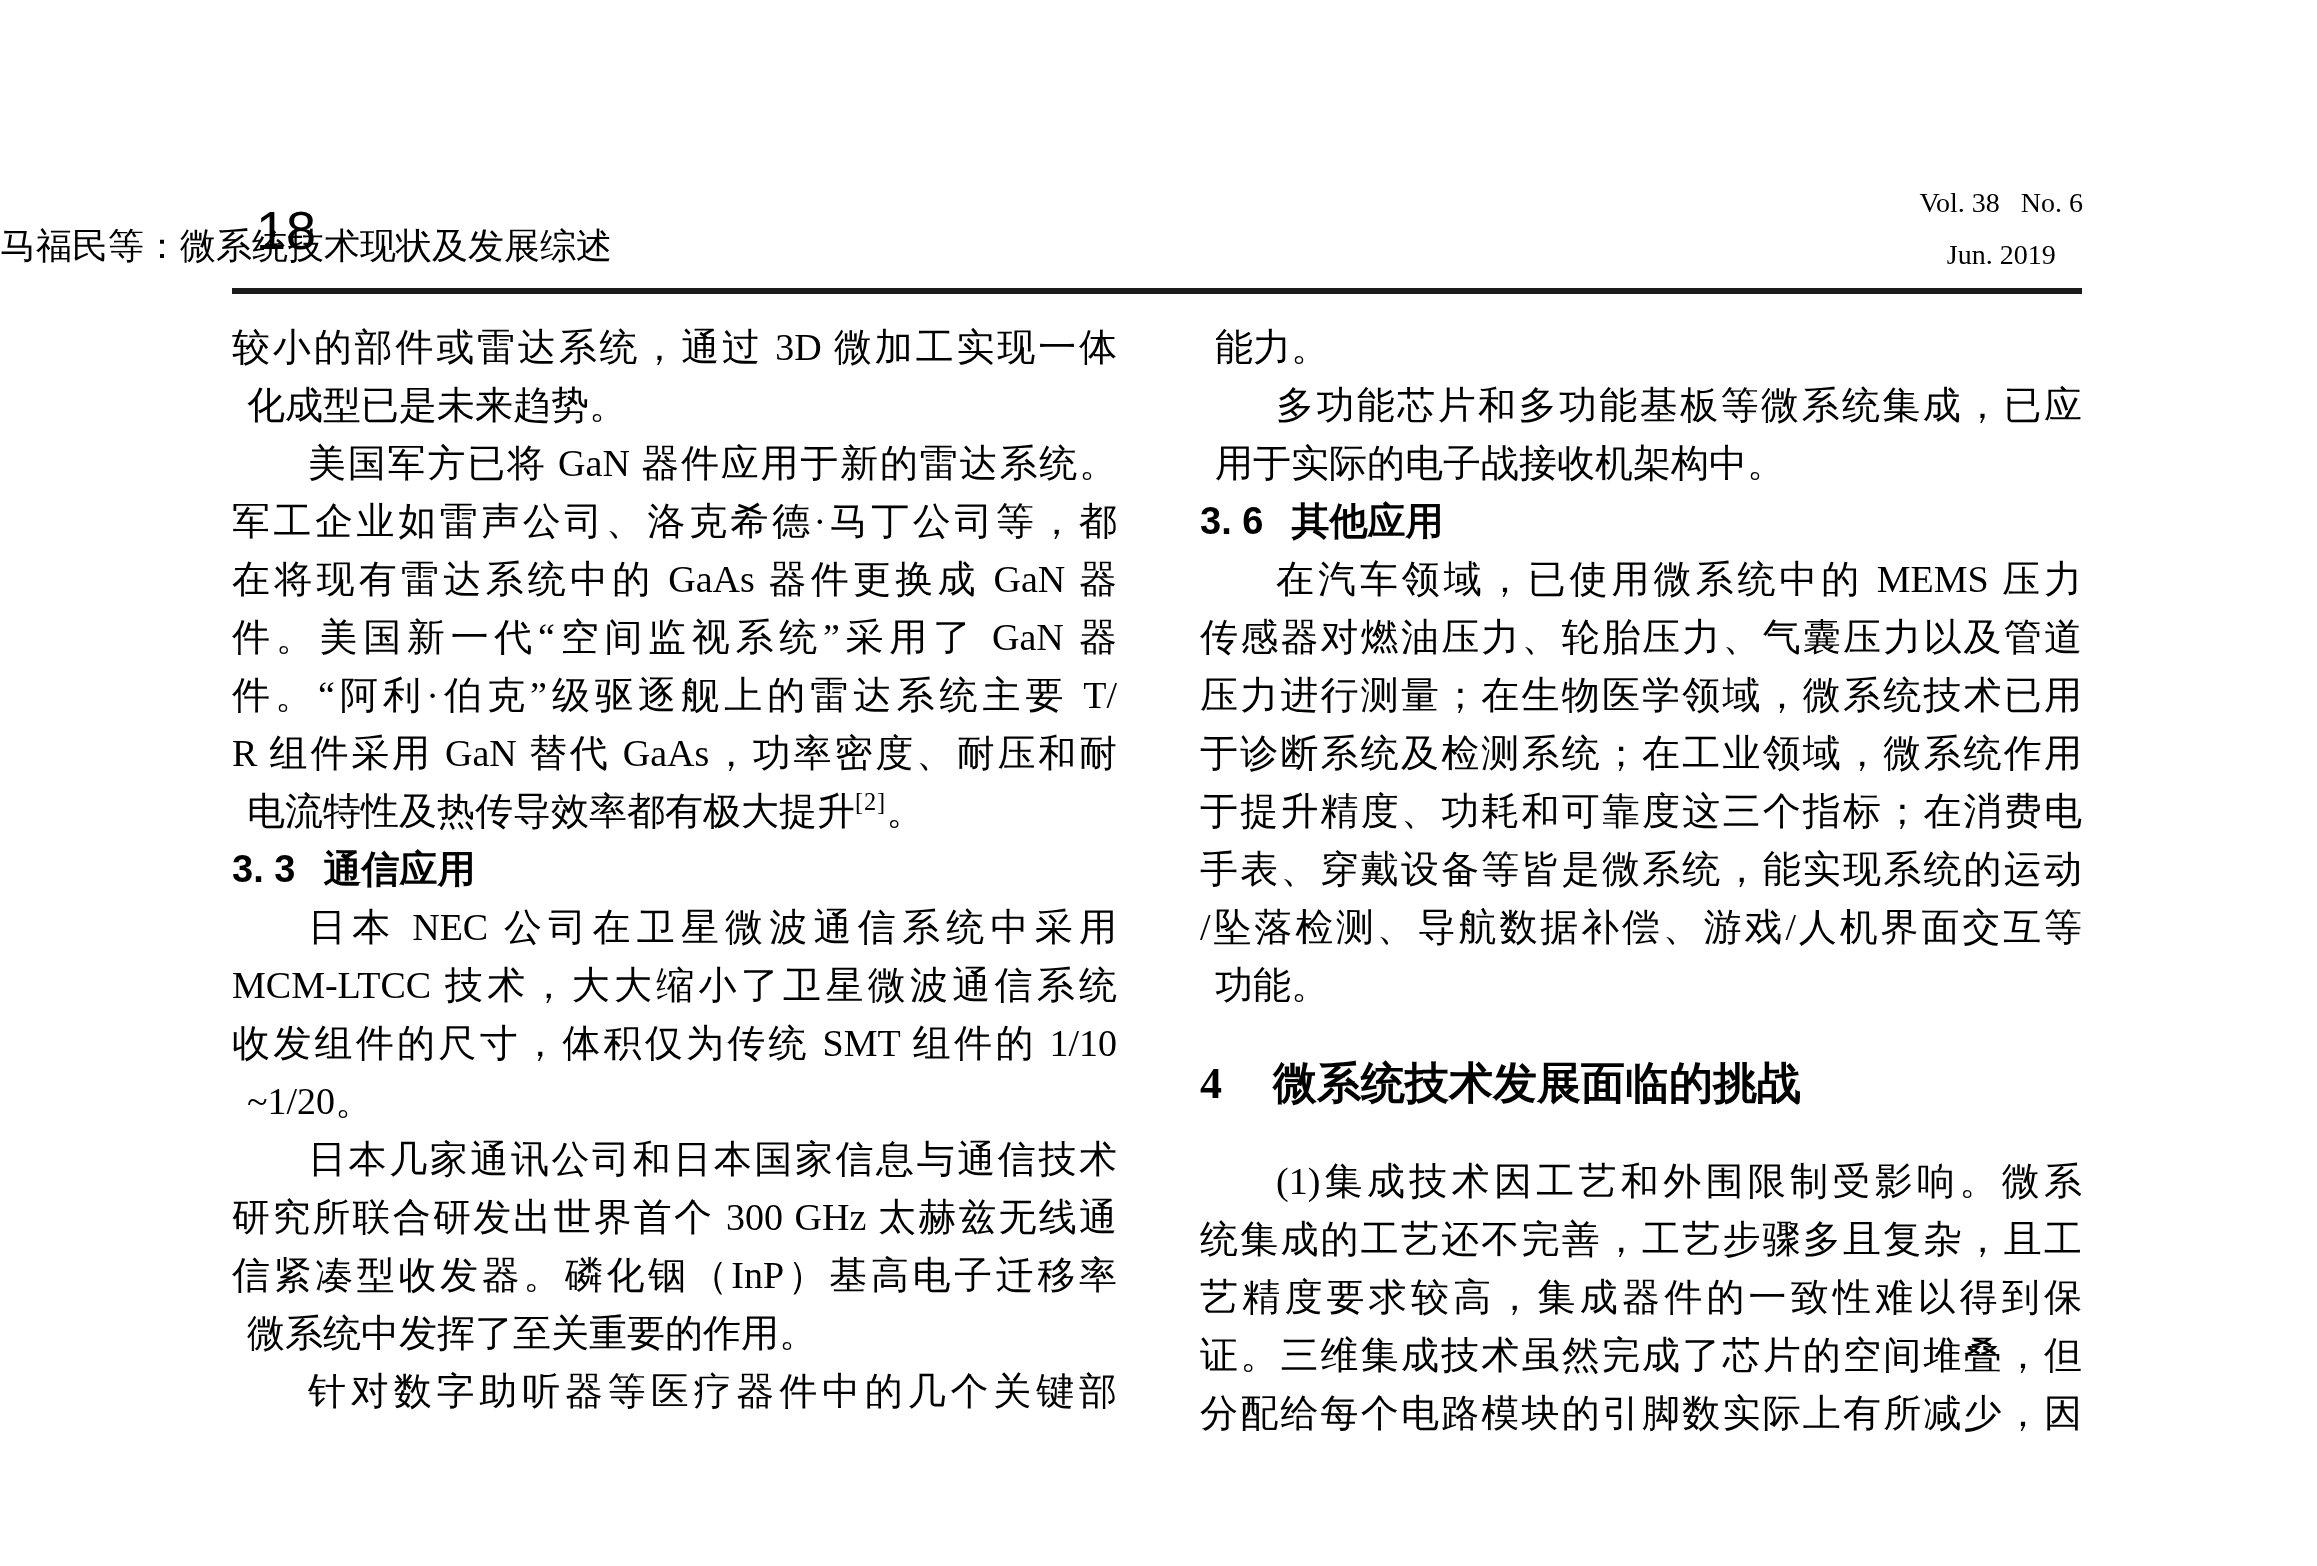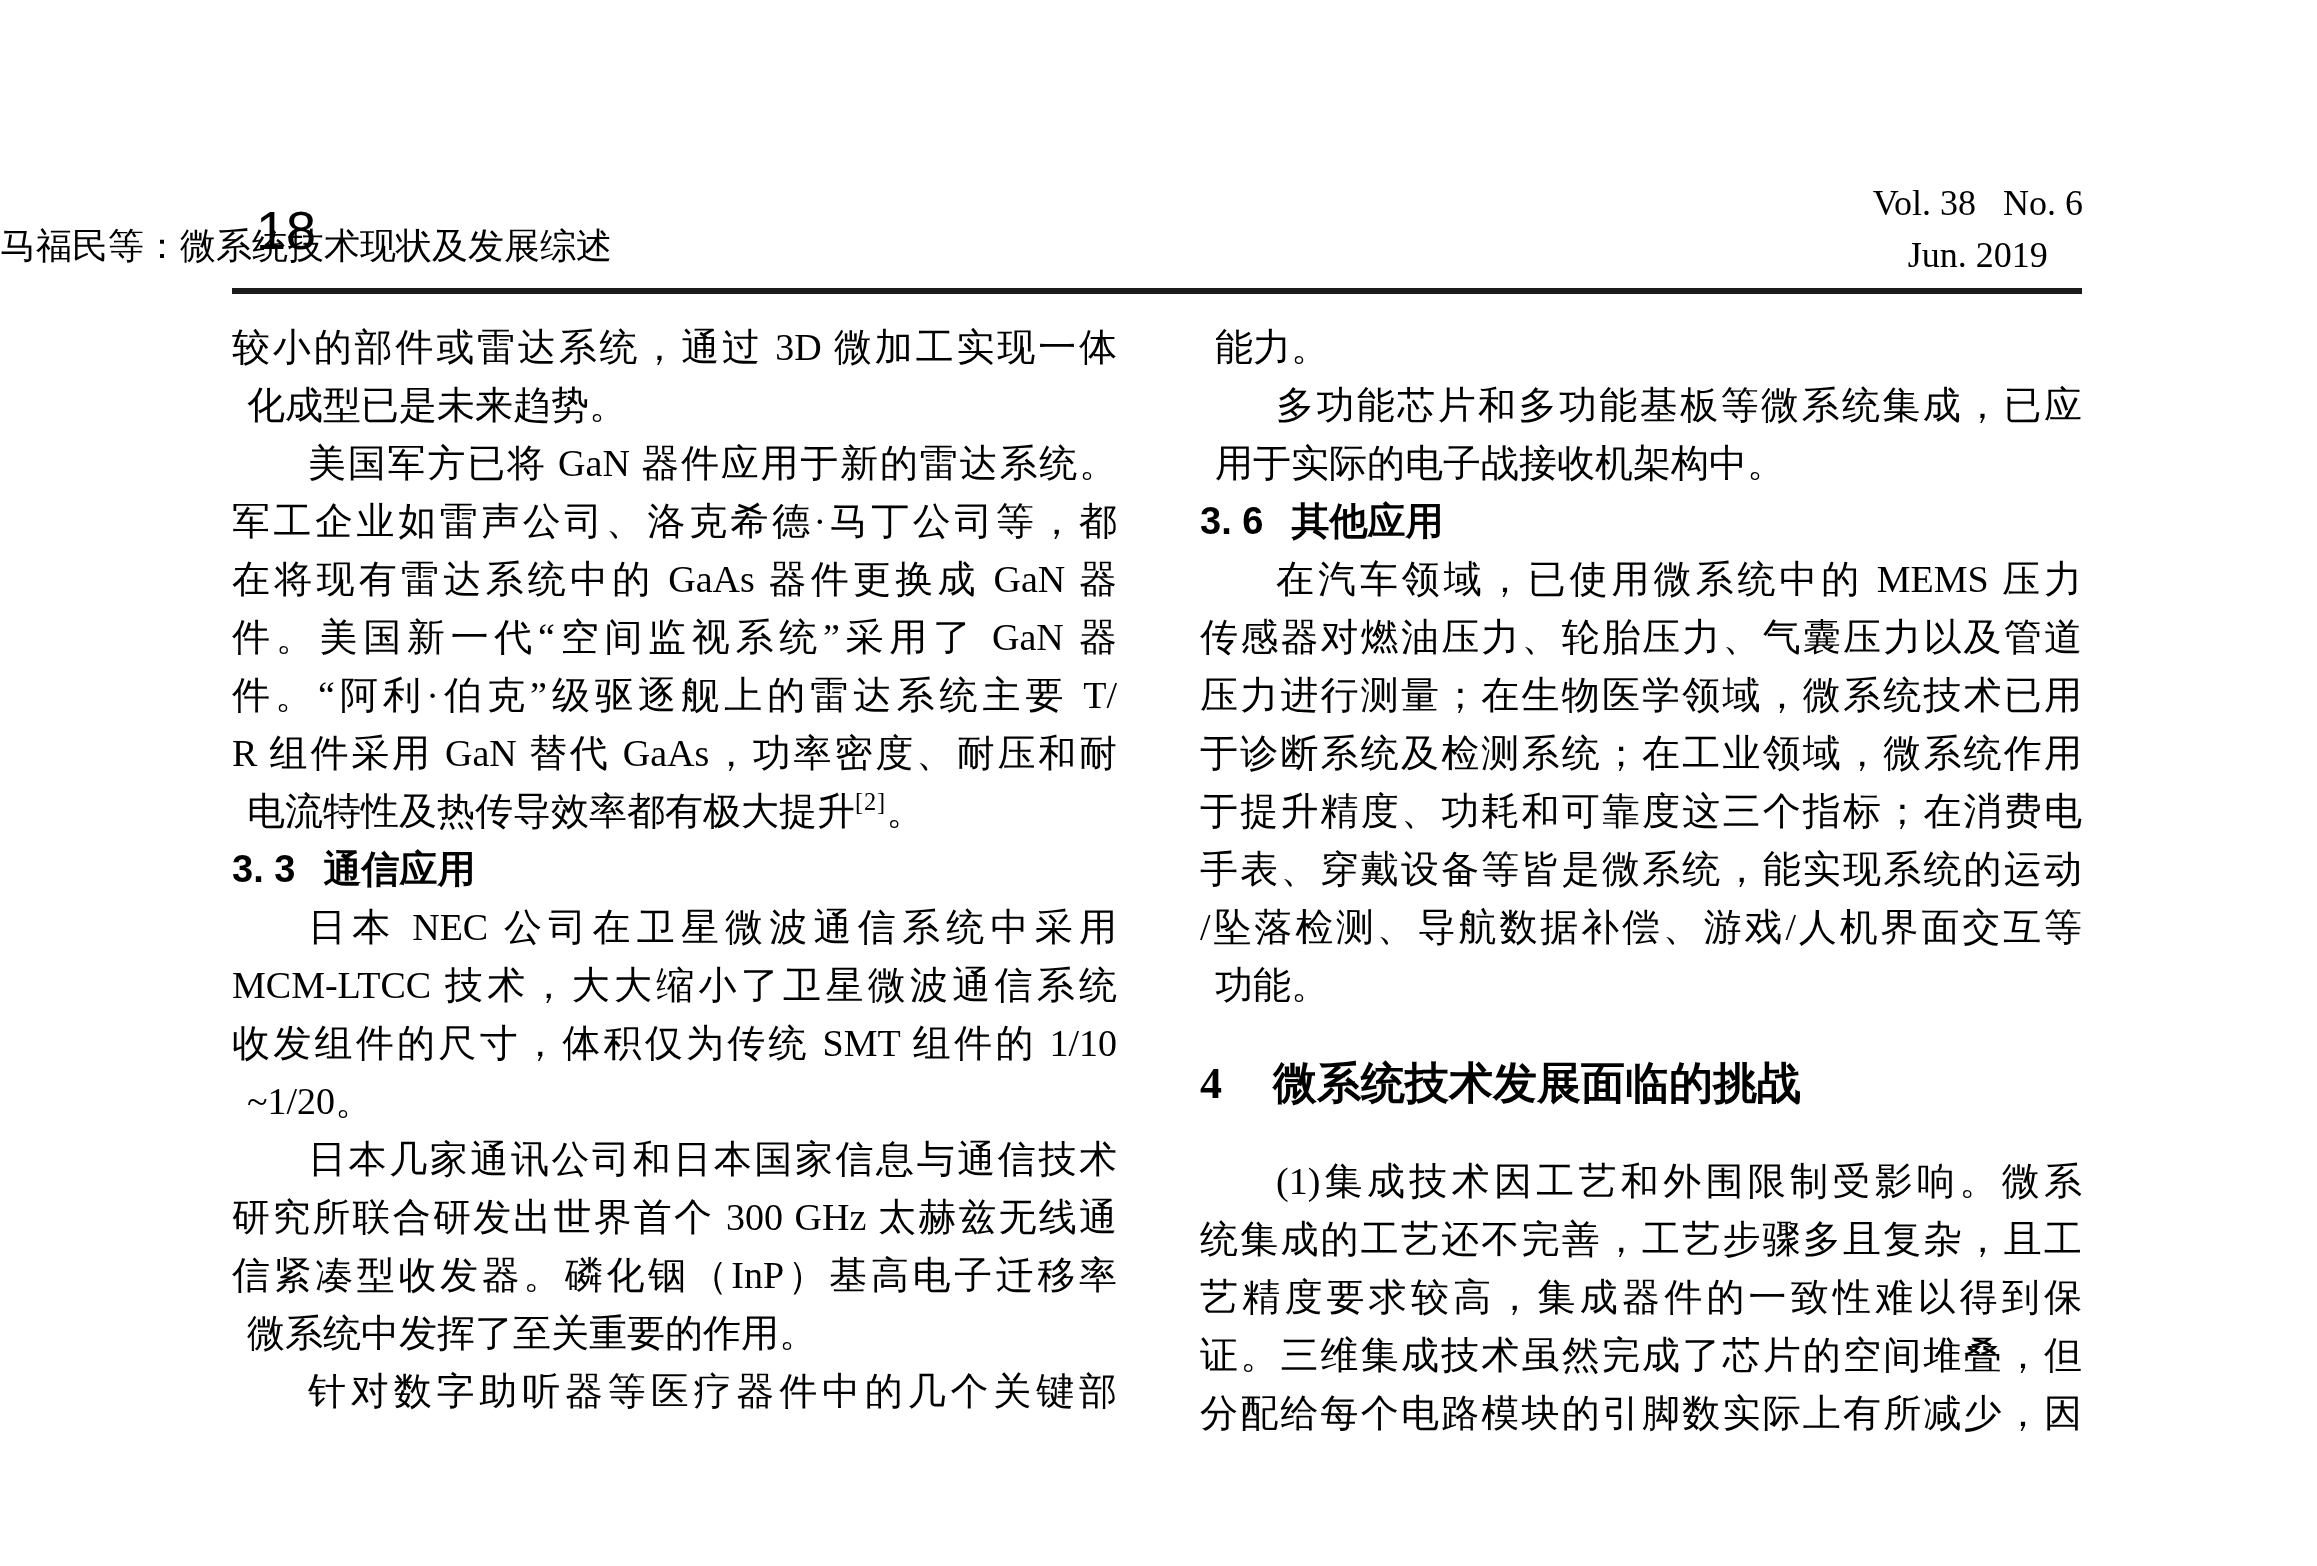--- a/index.html
+++ b/index.html
@@ -18,21 +18,21 @@
     font-family:"Liberation Sans", sans-serif;
     font-size:54px; line-height:40px; font-weight:400;
   }
   .running-title {
     position:absolute; left:0; right:4px; top:226px;
     font-size:36px; line-height:40px;
   }
   .vol-block {
     position:absolute; right:235px; top:177px;
     text-align:center;
-    font-size:36px; line-height:52px;
+    font-size:28px; line-height:52px;
     white-space:nowrap;
   }
   .header-rule {
     position:absolute; left:232px; top:288px;
     width:1850px; height:6.3px;
     background:#1b1b1b;
   }
 
   
   .col { position:absolute; top:318px; }

